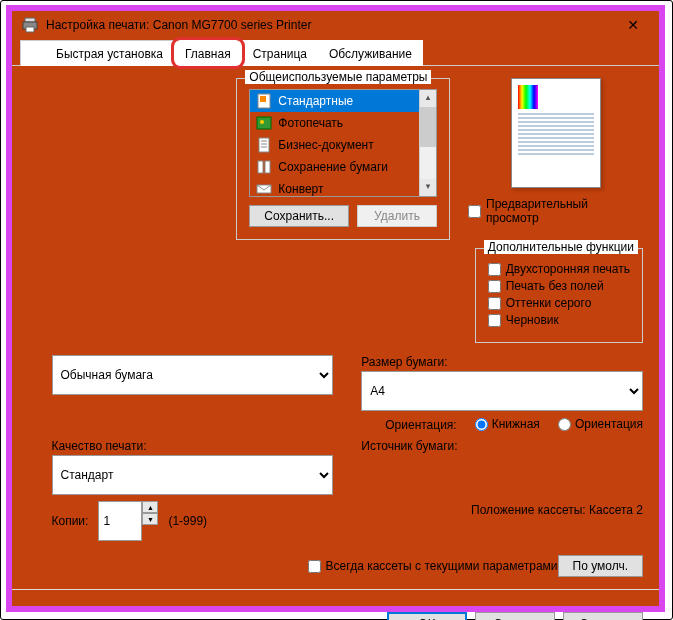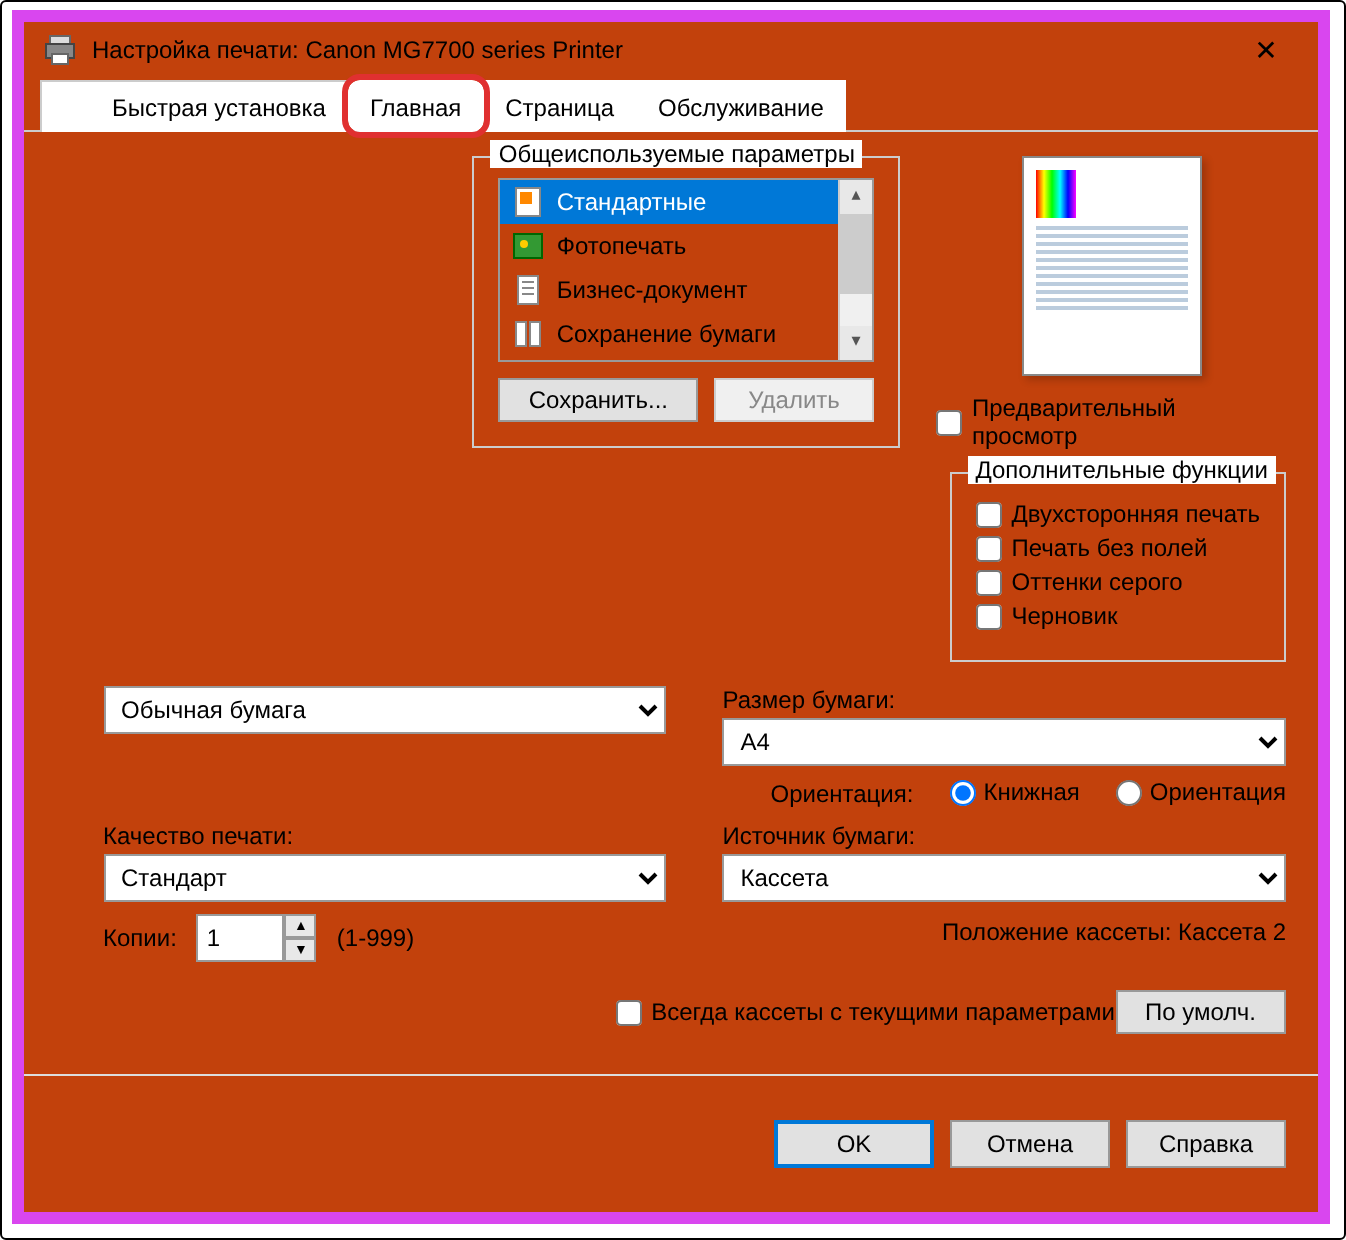--- a/index.html
+++ b/index.html
@@ -16,21 +16,21 @@
 .tab.highlight { outline: 3px solid #e03030; border-radius: 6px; position: relative; z-index: 5; }
 .content { padding: 12px 16px; flex: 1; display: flex; flex-direction: column; gap: 8px; align-items: flex-end; }
 
 .fieldset { border: 1px solid #ccc; padding: 10px 12px 12px; position: relative; }
 .fieldset-label { position: absolute; top: -9px; left: 8px; background: #fff; padding: 0 4px; }
 
 .top-row { display: flex; gap: 18px; }
 .presets-col { flex: 1; }
 .preview-col { width: 175px; display: flex; flex-direction: column; align-items: center; gap: 6px; }
 
-.preset-list { border: 1px solid #999; height: 92px; overflow: hidden; position: relative; }
+.preset-list { border: 1px solid #999; height: 108px; overflow: hidden; position: relative; }
 .preset-item { display: flex; align-items: center; gap: 6px; padding: 3px 6px; }
 .preset-item.selected { background: #0078d7; color: #fff; }
 .preset-ico { width: 16px; height: 16px; display: inline-block; }
 .scrollbar { position: absolute; right: 0; top: 0; width: 17px; height: 100%; background: #f0f0f0; border-left: 1px solid #ccc; }
 .scroll-up, .scroll-down { height: 17px; background: #e8e8e8; text-align: center; line-height: 15px; font-size: 9px; color: #555; }
 .scroll-down { position: absolute; bottom: 0; width: 100%; }
 .scroll-thumb { background: #ccc; height: 40px; margin-top: 0; }
 
 .preset-btns { display: flex; justify-content: flex-end; gap: 8px; margin-top: 8px; }
 .btn { border: 1px solid #999; background: #e1e1e1; padding: 3px 14px; cursor: pointer; min-width: 80px; text-align: center; }
@@ -39,21 +39,21 @@
 
 .page-preview { width: 90px; height: 110px; border: 1px solid #888; background: #fff; box-shadow: 2px 2px 4px rgba(0,0,0,0.2); padding: 6px; display: flex; flex-direction: column; gap: 2px; }
 .page-preview .colorbox { width: 20px; height: 24px; background: linear-gradient(to right, #f00, #ff0, #0f0, #0ff, #00f, #f0f); margin-bottom: 2px; }
 .page-preview .line { height: 2px; background: #bcd; }
 
 .checkbox-row { display: flex; align-items: center; gap: 5px; margin: 3px 0; }
 .checkbox-row input { width: 13px; height: 13px; }
 
 .form-grid { display: grid; grid-template-columns: 1fr 1fr; gap: 6px 28px; margin-top: 4px; }
 .form-cell label { display: block; margin-bottom: 2px; }
-select, input[type=text] { width: 100%; border: 1px solid #999; padding: 3px 4px; background: #fff; font-size: 12px; height: 24px; }
+select, input[type=text] { width: 100%; border: 1px solid #999; padding: 3px 4px; background: #fff; font-size: 12px; height: 40px; }
 .orient-row { display: flex; gap: 18px; align-items: center; padding-left: 24px; }
 .orient-row label { display: flex; gap: 4px; align-items: center; }
 .copies-row { display: flex; align-items: center; gap: 10px; }
 .copies-row .spinner { width: 60px; display: flex; }
 .copies-row .spinner input { width: 44px; text-align: left; }
 .spin-btns { display: flex; flex-direction: column; }
 .spin-btns button { width: 16px; height: 12px; font-size: 7px; line-height: 7px; border: 1px solid #999; background: #e8e8e8; padding: 0; }
 
 .cassette-pos { text-align: right; margin-top: 2px; }
 
@@ -204,21 +204,20 @@
               <span>Ориентация</span>
             </label>
       </div>
 
       <div class="form-cell">
         <label>Качество печати:</label>
         <select><option>Стандарт</option></select>
       </div>
       <div class="form-cell">
         <label>Источник бумаги:</label>
-        <select><option>Кассета</option></select>
       </div>
 
       <div class="form-cell copies-row">
         <span>Копии:</span>
         <div class="spinner">
           <input type="text" value="1" style="">
           <div class="spin-btns">
             <button>▲</button>
             <button>▼</button>
           </div>

